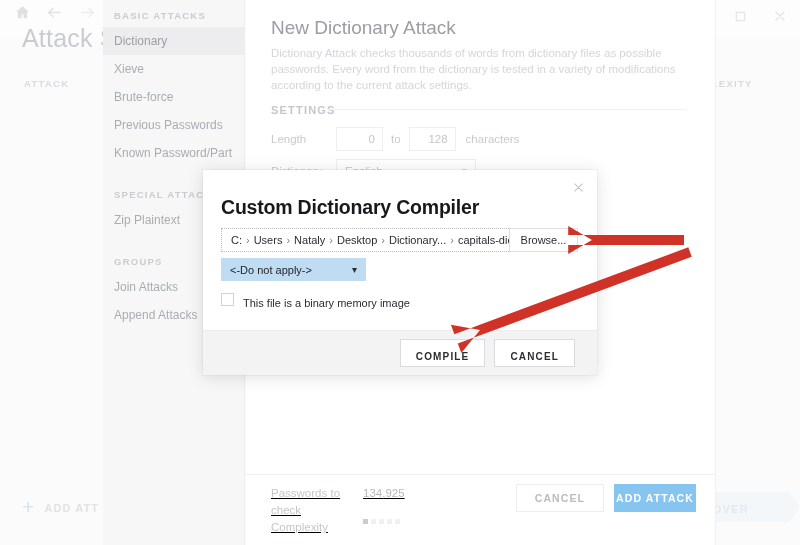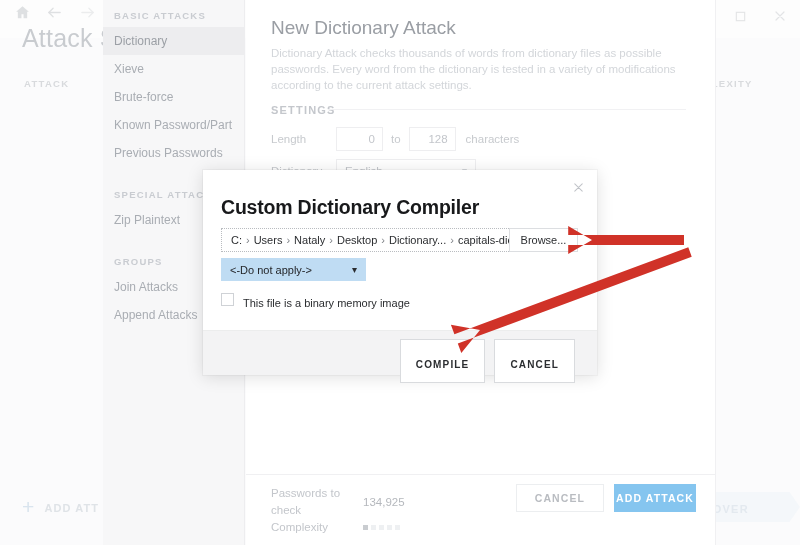--- a/index.html
+++ b/index.html
@@ -136,21 +136,21 @@
     display:flex; align-items:center; justify-content: space-between;
   }
   .sel-box .chev { color: #d5d8dc; font-size: 10px; }
 
   
   .panel-footer-rule {
     position: absolute; left: 0; top: 474px; width: 470px; height: 1px;
     background: #f0f0f2;
   }
   .pf-stats { position: absolute; left: 25px; top: 485px; }
-  .pf-line { display: flex; align-items: center; font-size: 11.5px; line-height: 17px; }
+  .pf-line { display: flex; align-items: flex-start; font-size: 11.5px; line-height: 17px; text-decoration: underline; }
   .pf-key { color: #c3c6cb; width: 92px; }
   .pf-val { color: #b5b8bd; }
   .dots { display: flex; gap: 3px; align-items: center; }
   .dot { width: 5px; height: 5px; background: #eef0f2; }
   .dot.on { background: #c9ccd0; }
 
   .pf-btns { position: absolute; right: 19px; top: 484px; display: flex; gap: 10px; }
   .btn-ghost {
     border: 1px solid #eceef0; background: #fff; color: #b9bcc1;
     font-size: 10.5px; font-weight: 700; letter-spacing: 1.1px;
@@ -218,21 +218,21 @@
     position: absolute; left: 0; bottom: 0; width: 394px; height: 45px;
     background: #f3f3f4;
     border-top: 1px solid #eceded;
   }
   .modal-footer-btns {
     position: absolute; right: 22px; top: 8px; display: flex; gap: 9px;
   }
   .mf-btn {
     border: 1px solid #d9dbde; background: #fff;
     font-size: 10px; font-weight: 700; letter-spacing: 1.15px; color: #2b2d30;
-    height: 44px; padding: 12px 15px; line-height: 26px;
+    height: 28px; padding: 4px 15px; line-height: 26px;
   }
 
   
   .arrows {
     position: absolute; left: 0; top: 0; width: 800px; height: 545px;
     pointer-events: none;
   }
 </style>
 </head>
 <body>
@@ -296,22 +296,22 @@
   </div>
 
   <div class="sidebar">
     <div style="height:10px"></div>
 
     <div class="side-group">BASIC ATTACKS</div>
     <div style="height:6px"></div>
     <div class="side-item active">Dictionary</div>
     <div class="side-item">Xieve</div>
     <div class="side-item">Brute-force</div>
+    <div class="side-item">Previous Passwords</div>
     <div class="side-item">Known Password/Part</div>
-    <div class="side-item">Previous Passwords</div>
 
     <div style="height:22px"></div>
     <div class="side-group">SPECIAL ATTACKS</div>
     <div style="height:6px"></div>
     <div class="side-item">Zip Plaintext</div>
 
     <div style="height:22px"></div>
     <div class="side-group">GROUPS</div>
     <div style="height:6px"></div>
     <div class="side-item">Join Attacks</div>

